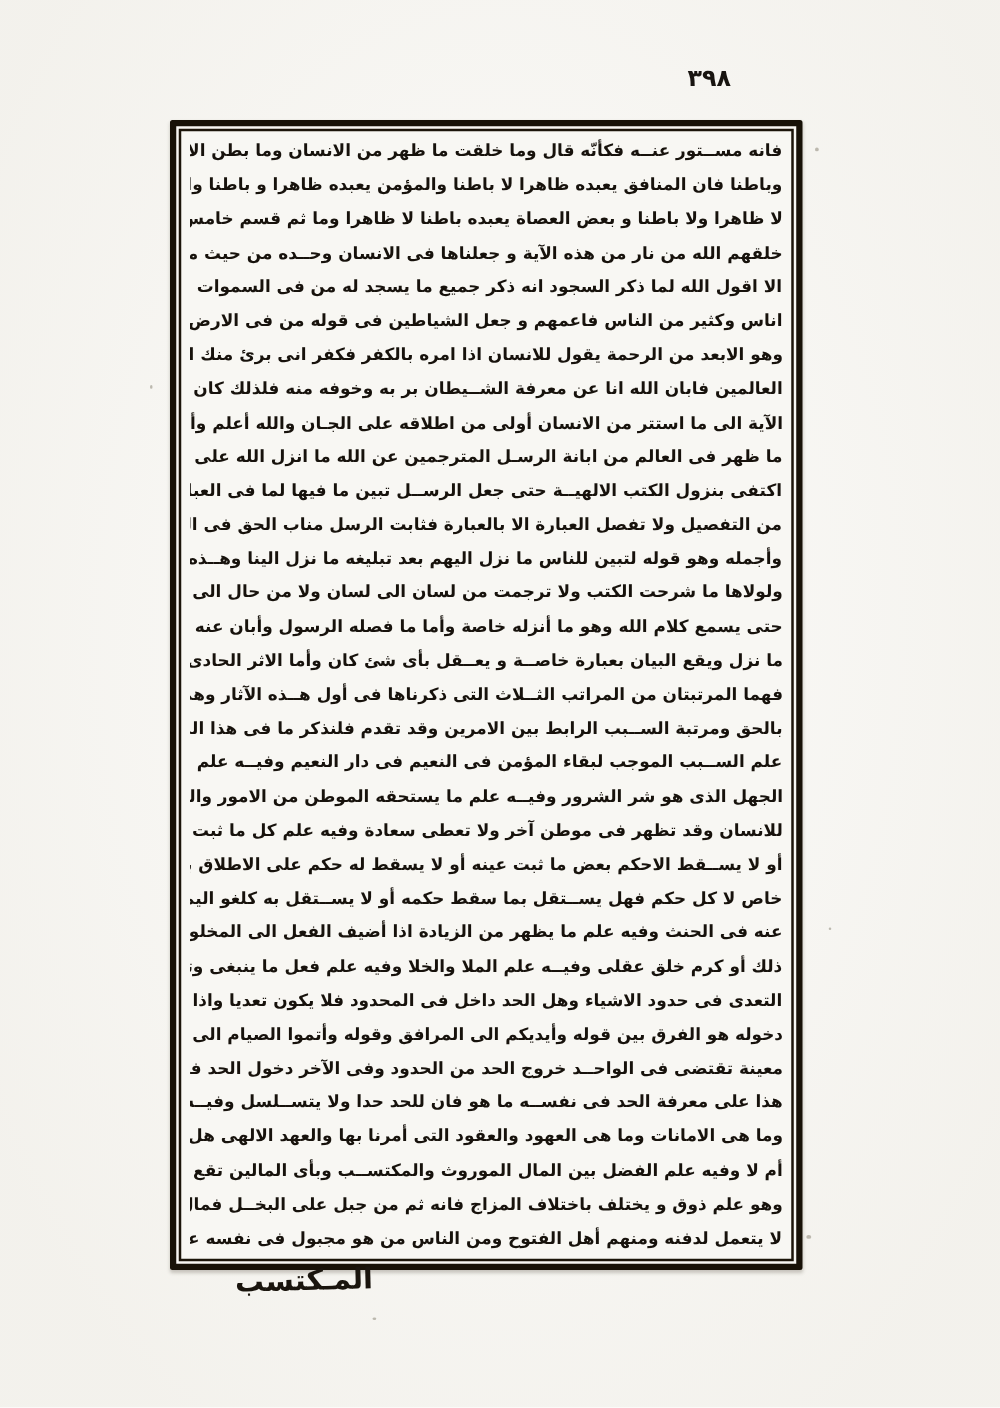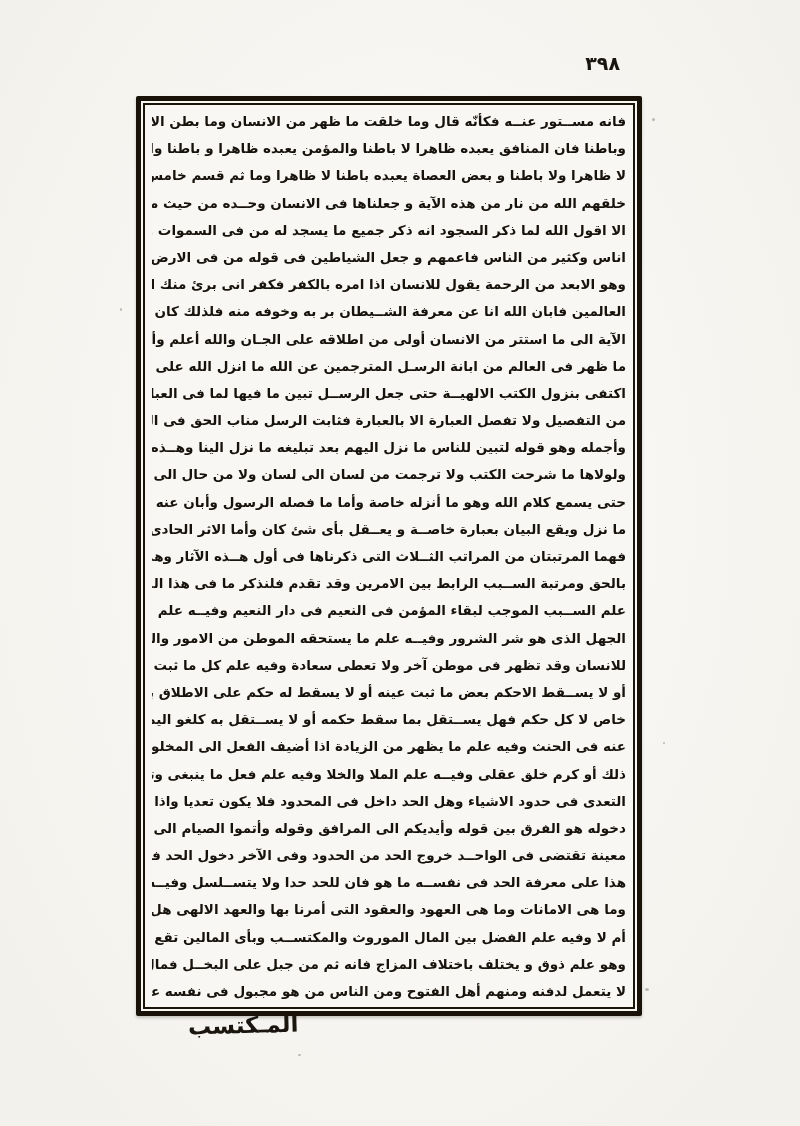--- a/index.html
+++ b/index.html
@@ -15,21 +15,21 @@
     background-image:
       radial-gradient(ellipse at 50% 45%, rgba(255,255,255,0.6) 0%, rgba(236,233,226,0.35) 85%);
     overflow: hidden;
     font-family: "DejaVu Sans", sans-serif;
   }
   .folio-number {
     position: absolute;
     left: 550px;
     top: 52px;
     width: 70px;
-    text-align: right;
+    text-align: left;
     font-size: 19px;
     font-weight: 700;
     color: #181410;
     direction: rtl;
   }
   .frame-outer {
     position: absolute;
     left: 136px;
     top: 96px;
     width: 506px;

